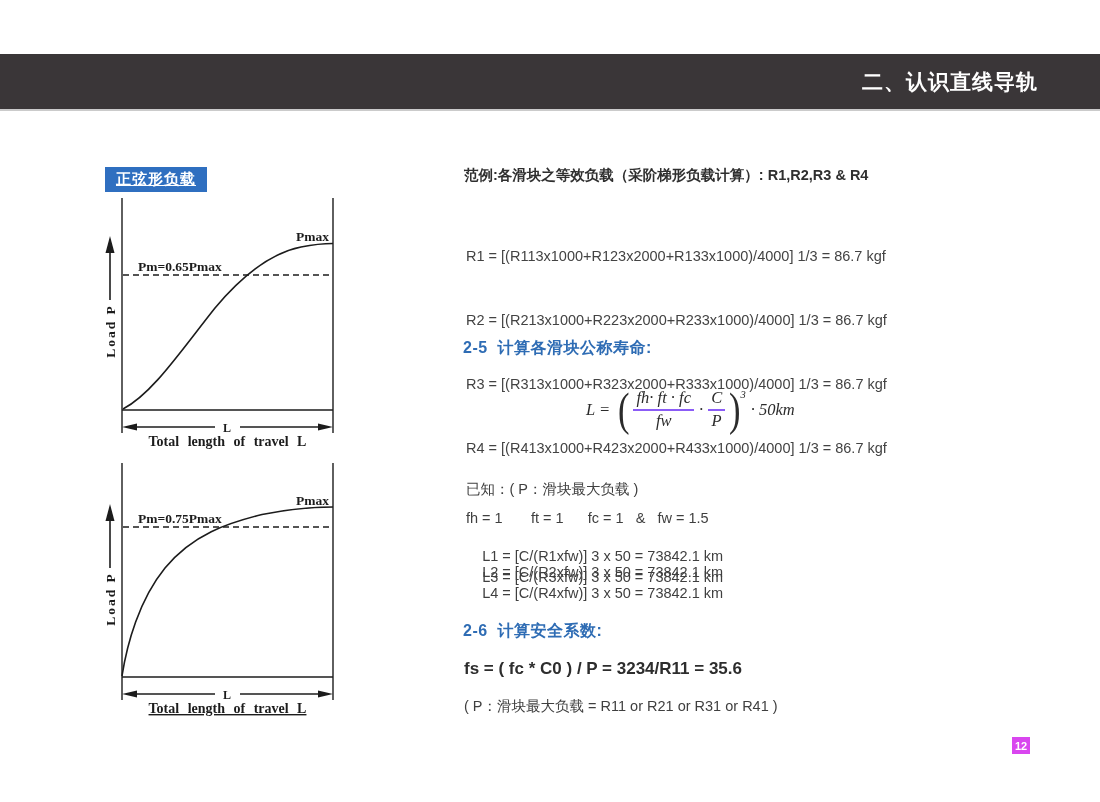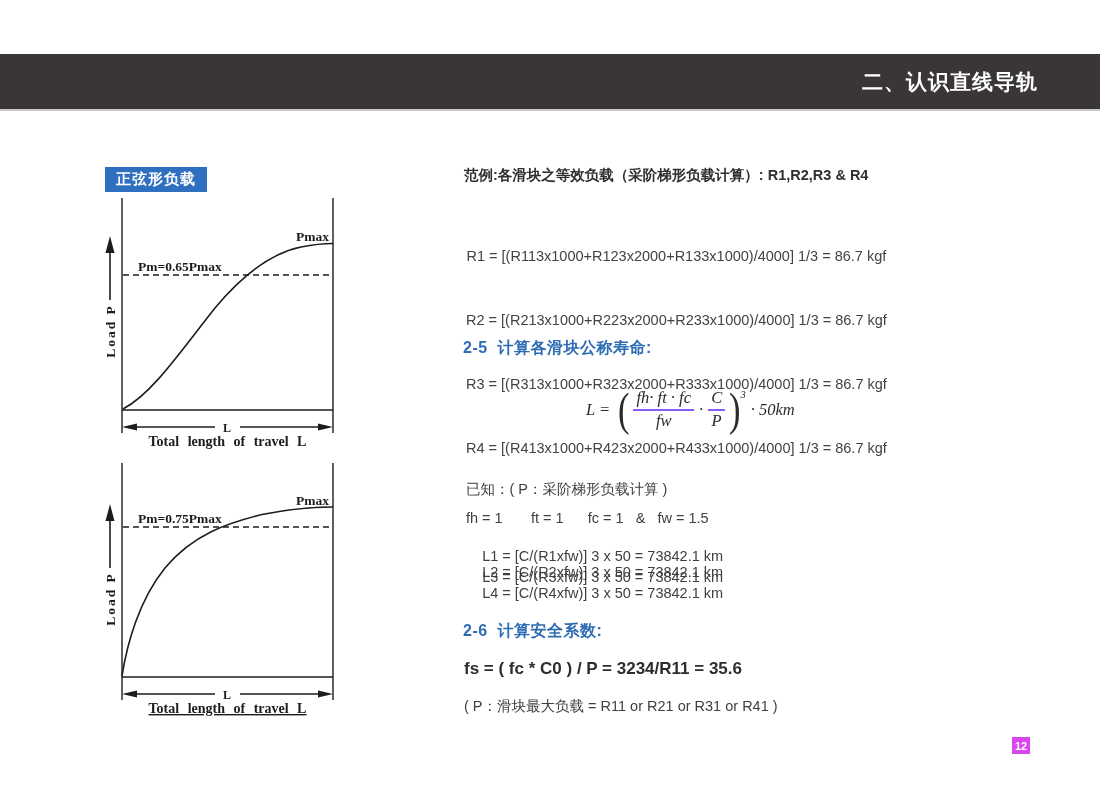--- a/index.html
+++ b/index.html
@@ -13,28 +13,28 @@
                clip-path:polygon(0 0, 815px 0, 783px 100%, 0 100%); }
   .company { position:absolute; left:105px; top:0; height:33px; line-height:33px;
              color:#ffffff; font-size:11px; font-weight:bold; letter-spacing:.4px; }
   .page-title { position:absolute; right:62px; top:68px; color:#ffffff;
                 font-size:21px; font-weight:bold; letter-spacing:1px; }
   .header-sep { position:absolute; left:0; top:109px; width:1100px; height:2px; background:#cbcbcb; }
 
   
   .sine-badge { position:absolute; left:105px; top:167px; width:102px; height:25px;
                 background:#2f6fc0; color:#fff; font-size:15px; font-weight:bold;
-                display:flex; align-items:center; justify-content:center; letter-spacing:1px; }
+                display:flex; align-items:center; justify-content:center; letter-spacing:1px;text-decoration:underline; }
   .charts-svg { position:absolute; left:95px; top:195px; }
   .chart-serif { font-family:"Liberation Serif", serif; font-weight:bold; fill:#1c1c1c; }
 
   
   .rc { position:absolute; color:#3f3f3f; font-size:14.5px; white-space:pre; }
   .example-heading { left:464px; top:166px; font-weight:bold; color:#2f2f2f; }
-  .r-lines { left:466px; top:203px; line-height:21.4px; color:#434343;text-align:center; }
+  .r-lines { left:466px; top:203px; line-height:21.4px; color:#434343; }
   .sec-heading { font-weight:bold; color:#2e6cb4; font-size:16px; letter-spacing:.5px; }
   .sec-25 { left:463px; top:338px; }
   .sec-26 { left:463px; top:621px; }
   .daju-line { left:466px; top:458px; }
   .known-line { left:466px; top:480px; }
   .factors-line { left:466px; top:510px; }
   .life-row { left:466px; top:532px; }
   .life-row2 { left:466px; top:553px; }
   .life-col1 { display:inline-block; width:253px; }
   .fs-line { left:464px; top:659px; font-size:17px; font-weight:bold; color:#2d2d2d; }
@@ -131,21 +131,21 @@
     <span class="f-dot">·</span>
     <span class="f-frac">
       <span class="f-num">C</span>
       <span class="f-den">P</span>
     </span>
     <span class="f-paren">)</span>
     <span class="f-exp">3</span>
     <span class="f-tail">· 50km</span>
   </div>
 
-  <div class="rc known-line">已知：( P：采阶梯形负载计算 )</div>
+  <div class="rc known-line">已知：( P：滑块最大负载 )</div>
   <div class="rc factors-line">fh = 1       ft = 1      fc = 1   &amp;   fw = 1.5</div>
 
   <div class="rc life-row">
     <span class="life-col1">L1 = [C/(R1xfw)] 3 x 50 = 73842.1 km</span>
     <span>L2 = [C/(R2xfw)] 3 x 50 = 73842.1 km</span>
   </div>
   <div class="rc life-row2">
     <span class="life-col1">L3 = [C/(R3xfw)] 3 x 50 = 73842.1 km</span>
     <span>L4 = [C/(R4xfw)] 3 x 50 = 73842.1 km</span>
   </div>

